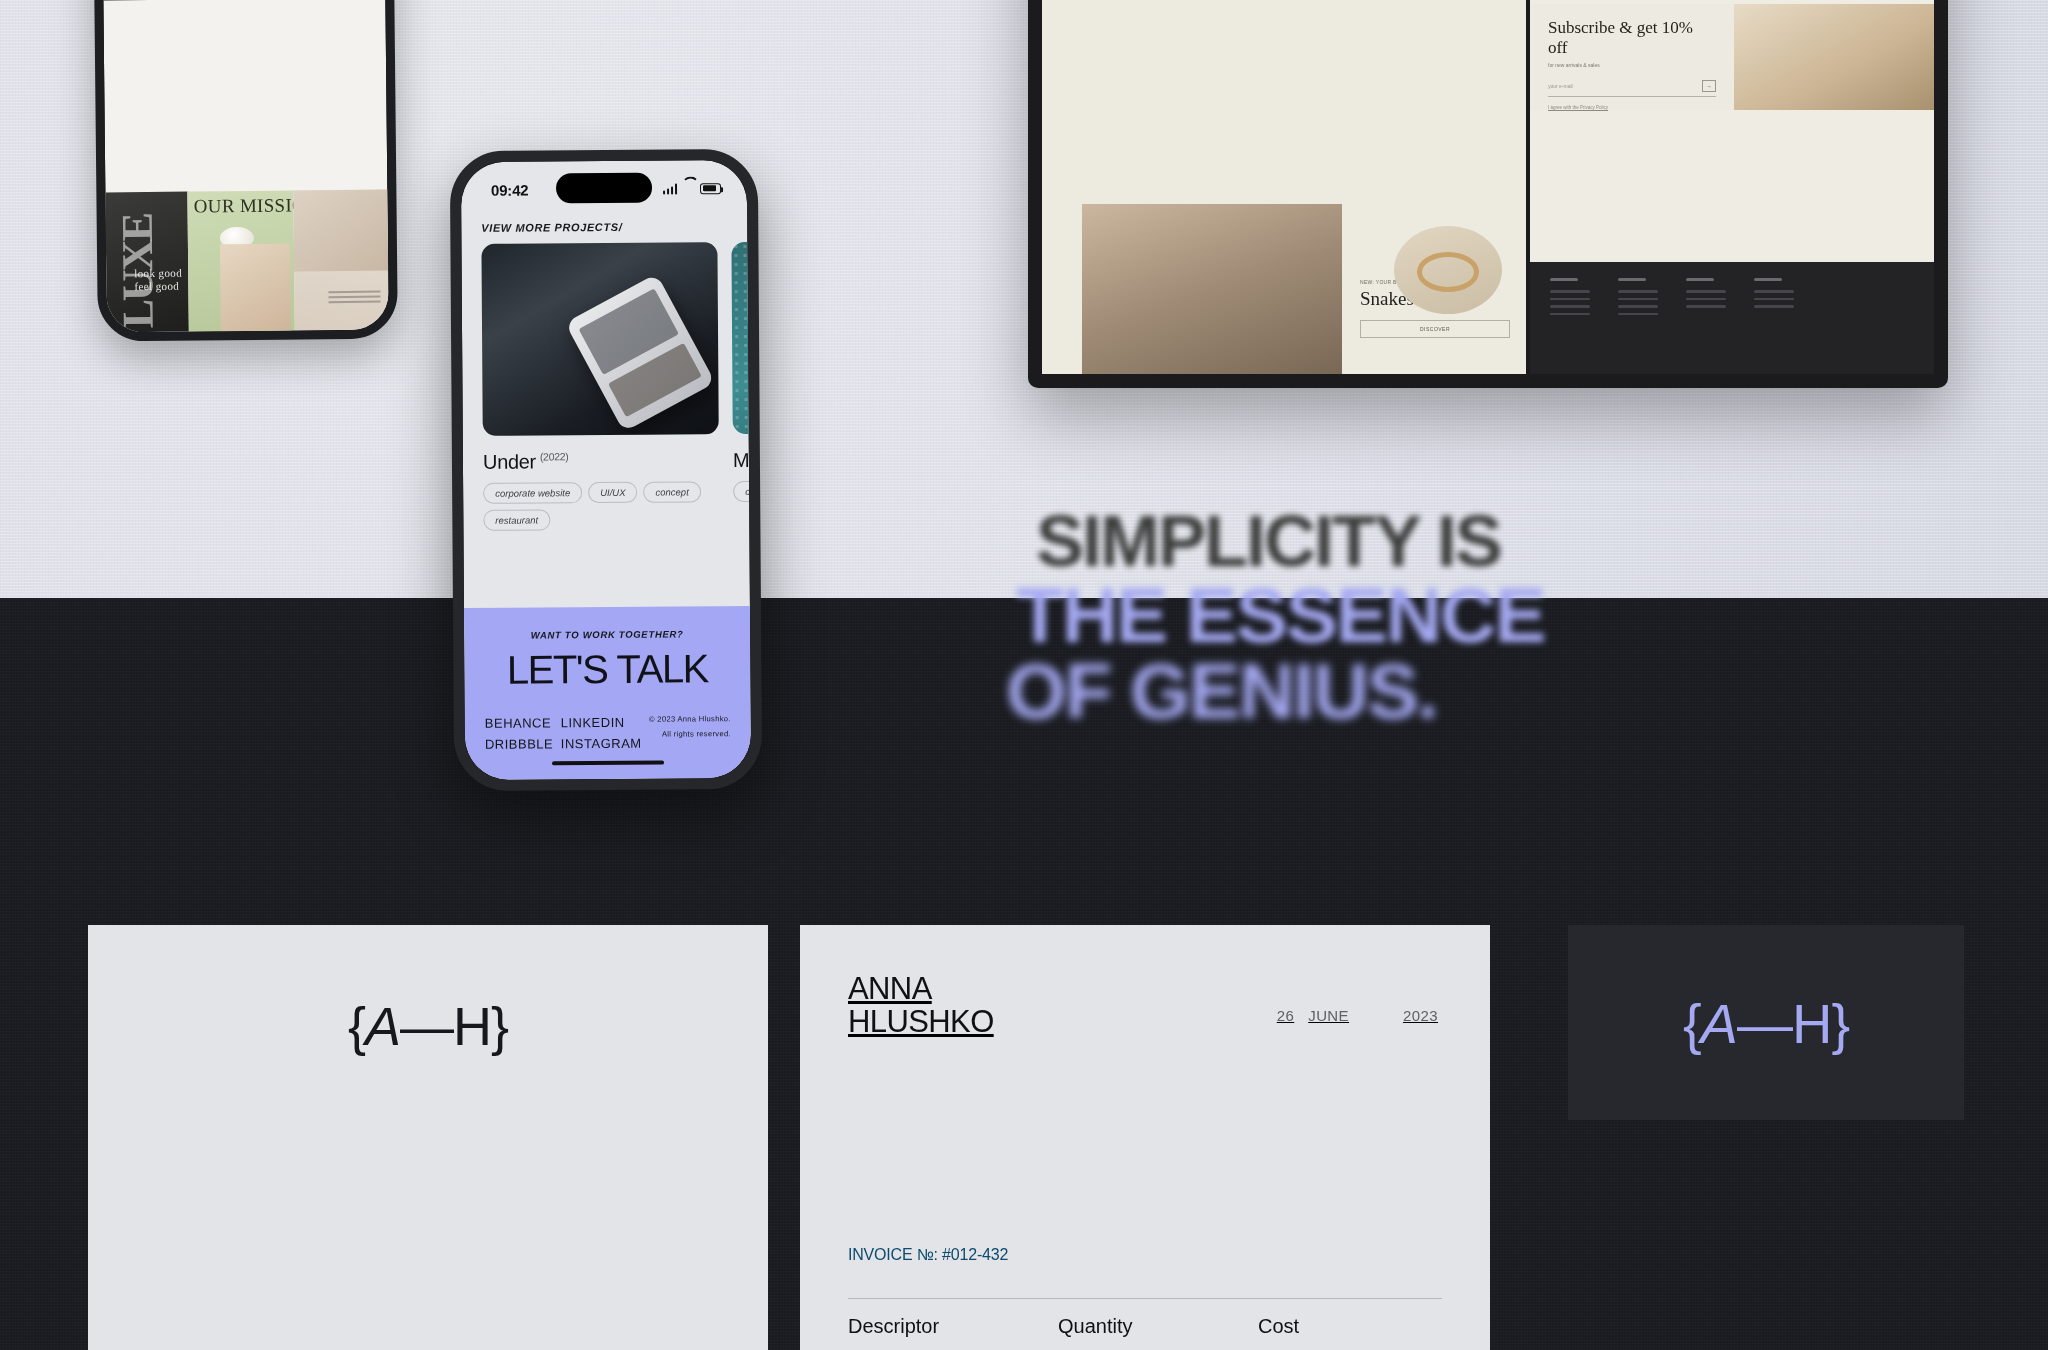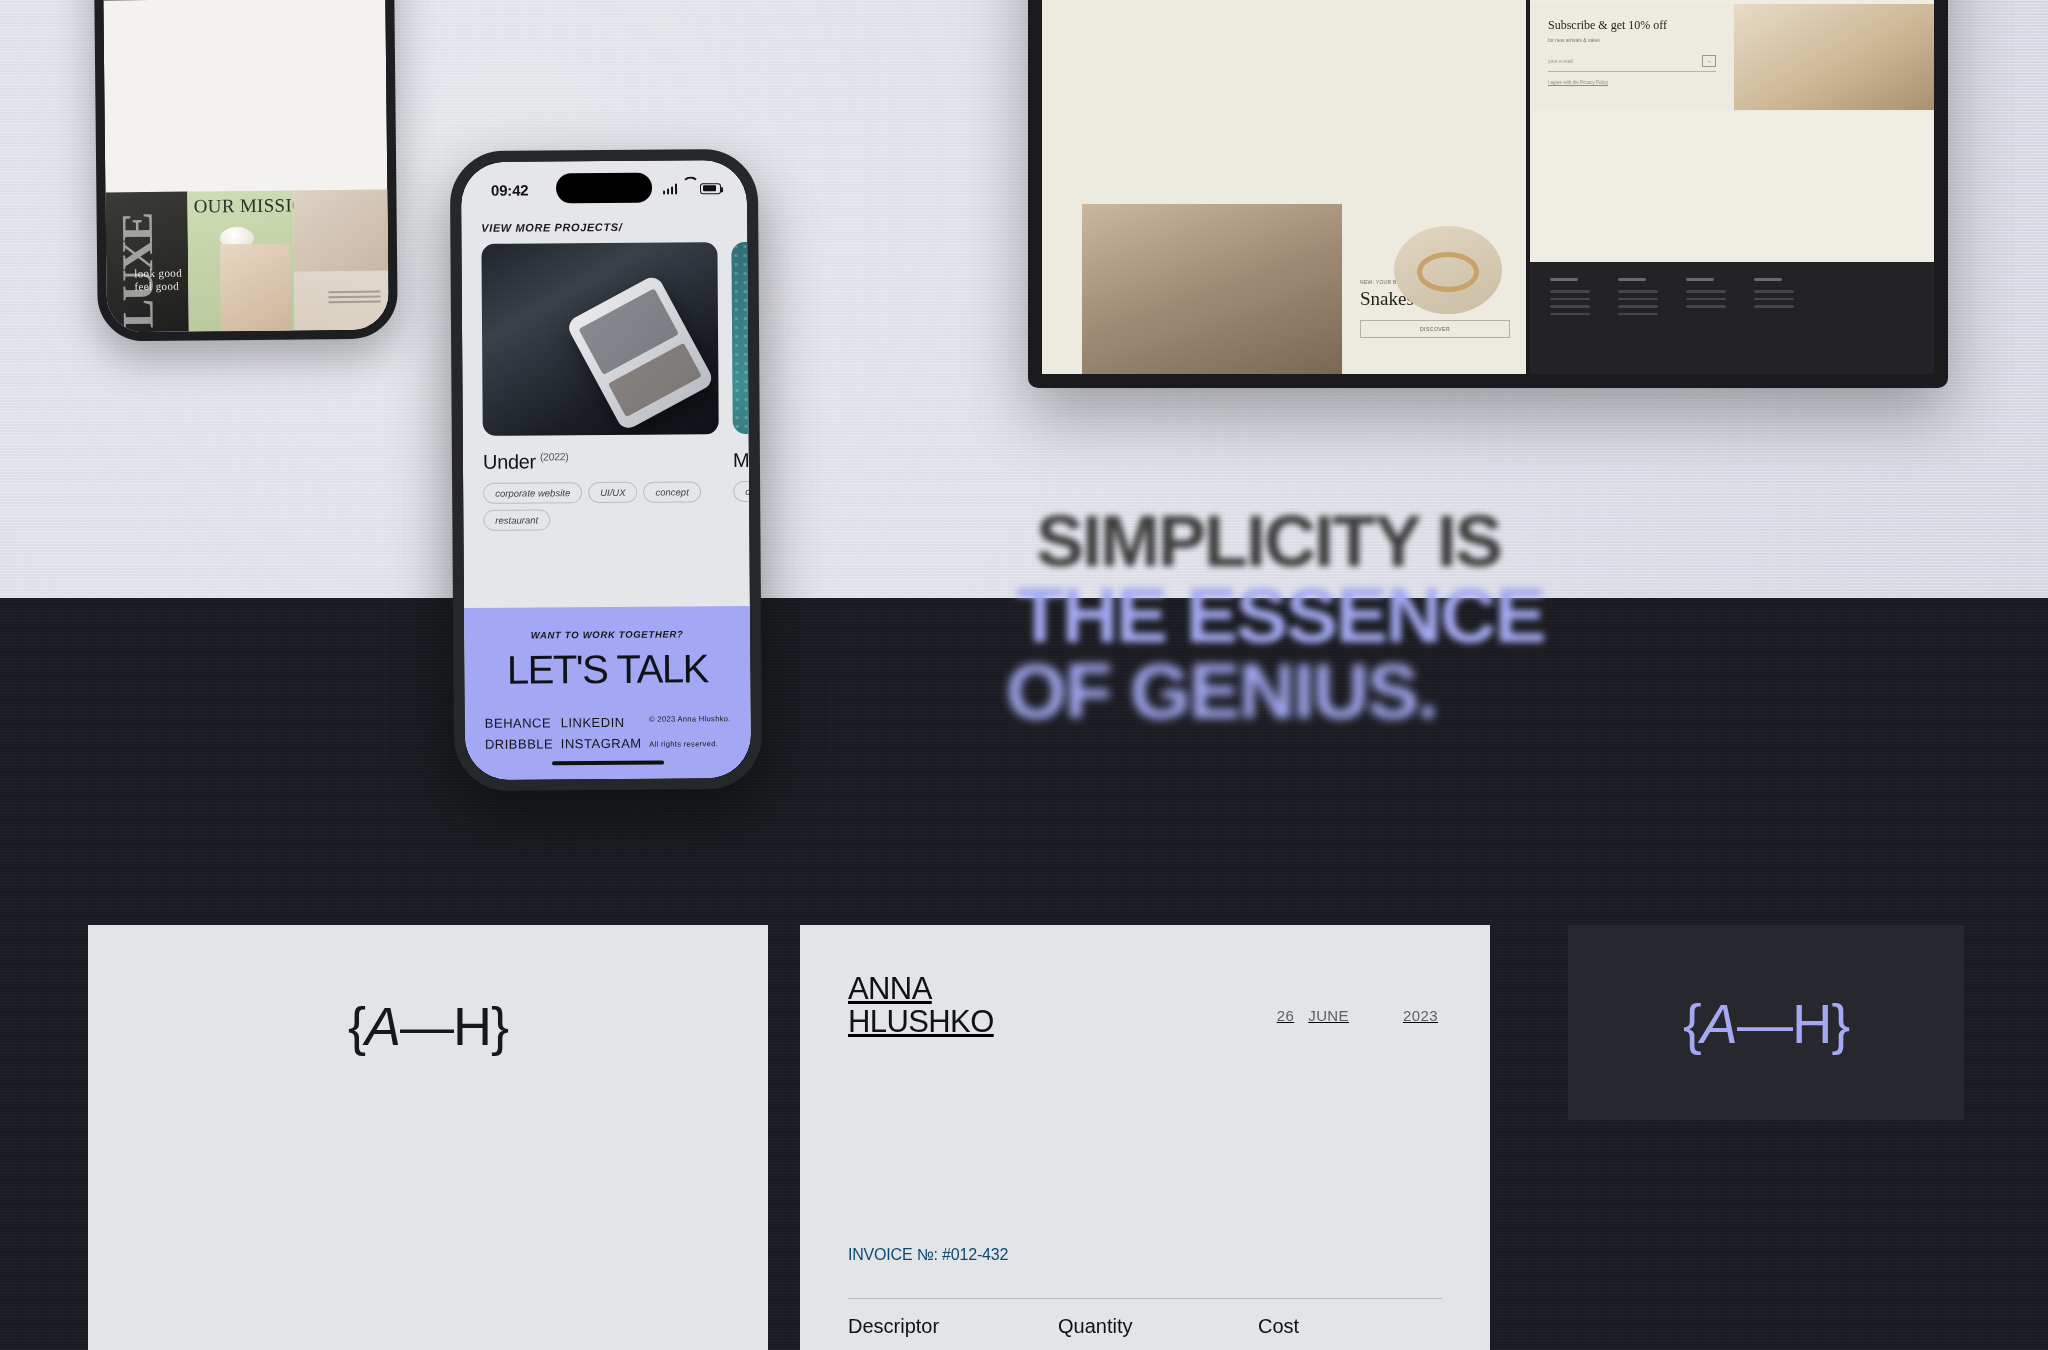--- a/index.html
+++ b/index.html
@@ -161,21 +161,21 @@
     margin-top: auto; background: #a3a7f4; padding: 22px 20px 14px 20px;
     display: flex; flex-direction: column; flex: 0 0 auto;
   }
   .cta-kicker { font-size: 9.5px; font-weight: 700; font-style: italic; letter-spacing: .7px;
     color: #16181d; text-align: center; }
   .cta-title { margin-top: 9px; font-size: 40px; letter-spacing: -1.4px; color: #101217;
     text-align: center; line-height: 1; }
   .cta-foot { margin-top: 26px; display: flex; justify-content: space-between; align-items: flex-start; }
   .foot-col { display: flex; flex-direction: column; gap: 6px; }
   .foot-col span { font-size: 13px; letter-spacing: .5px; color: #14161b; }
-  .foot-right { display: flex; flex-direction: column; gap: 16px; }
+  .foot-right { text-align: right; display: flex; flex-direction: column; gap: 6px; }
   .foot-right span { font-size: 7.6px; letter-spacing: .3px; color: #14161b; }
   .home-ind { margin: 10px auto 0; width: 112px; height: 4px; border-radius: 4px; background: #111; }
 
   
   .desk {
     position: absolute; left: 1028px; top: -260px; width: 920px; height: 648px;
     background: #1b1b1d; border-radius: 10px; padding: 14px;
     box-shadow: 0 28px 64px rgba(0,0,0,.3);
   }
   .desk-inner { position: relative; width: 100%; height: 100%; display: flex; gap: 4px; }
@@ -198,21 +198,21 @@
   }
   .blob::after {
     content:""; position:absolute; left:50%; top:52%; transform:translate(-50%,-50%);
     width:52px; height:30px; border:5px solid #c8a268; border-radius:50%;
   }
   .subs {
     position: absolute; left: 0; right: 0; top: 250px; height: 106px;
     background: #edeae1; display: flex;
   }
   .subs-l { flex: 1; padding: 14px 18px; }
-  .subs-l .h { font-family: "Liberation Serif", serif; font-size: 12px; color: #262419; }
+  .subs-l .h { font-family: "Liberation Serif", serif; font-size: 17px; color: #262419; }
   .subs-l .p { font-size: 5px; color: #7b786e; margin-top: 4px; }
   .subs-field { margin-top: 12px; display: flex; align-items: center; gap: 0;
     border-bottom: 1px solid #b6b2a6; padding-bottom: 4px; }
   .subs-field .inp { flex: 1; font-size: 5px; color: #9a9788; }
   .subs-field .go { width: 14px; height: 12px; border: 1px solid #9b9789; font-size: 6px;
     display: flex; align-items: center; justify-content: center; color: #5d5a52; }
   .subs-l .pp { margin-top: 8px; font-size: 4.5px; color: #8d8a80; text-decoration: underline; }
   .subs-r { width: 200px; background: linear-gradient(150deg,#e7dbc5,#cbb493 60%,#a8916f); }
   .desk-footer {
     position: absolute; left: 0; right: 0; bottom: 0; height: 112px; background: #232325;

